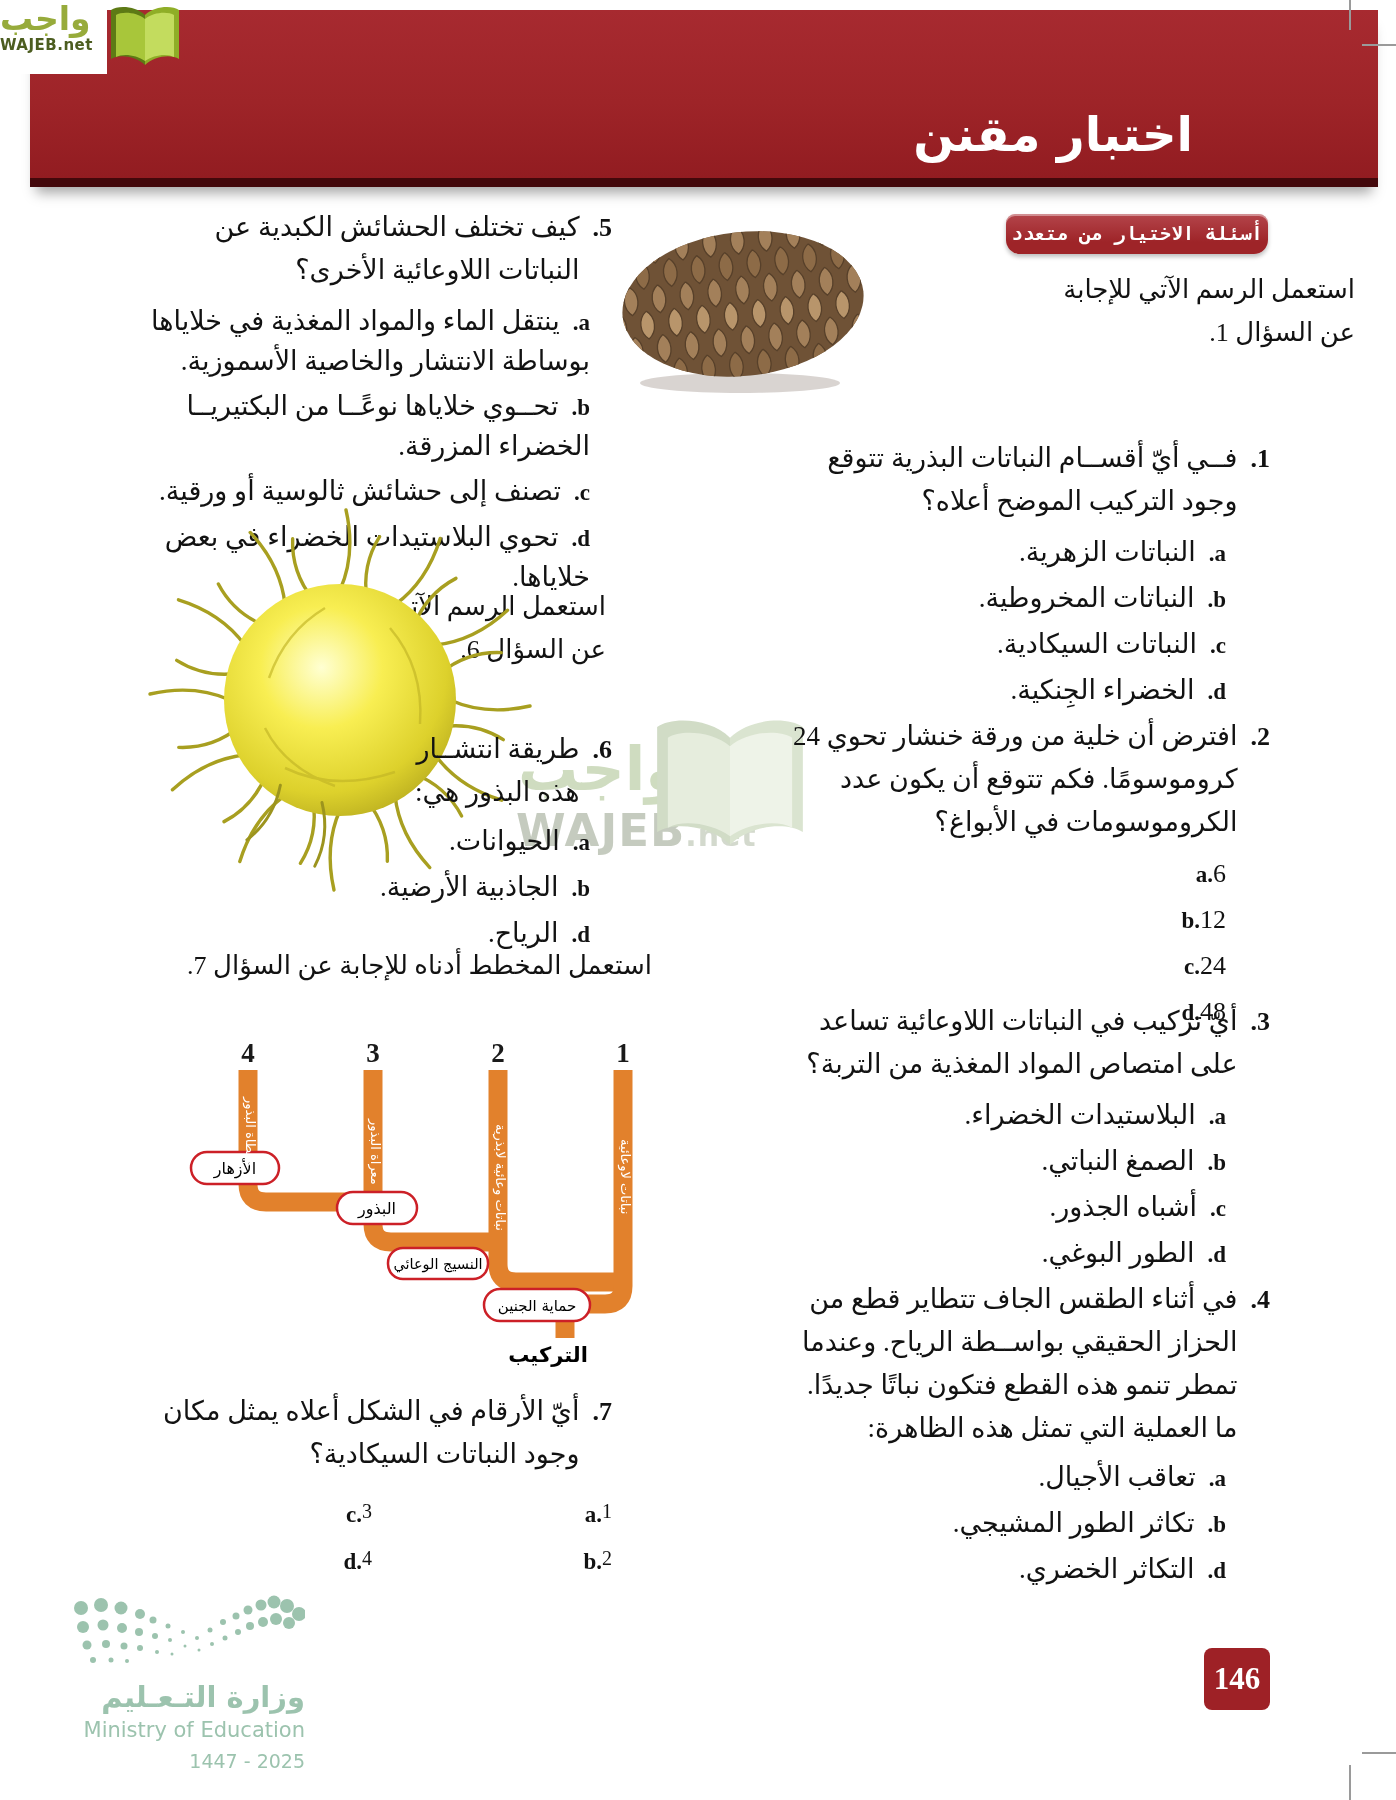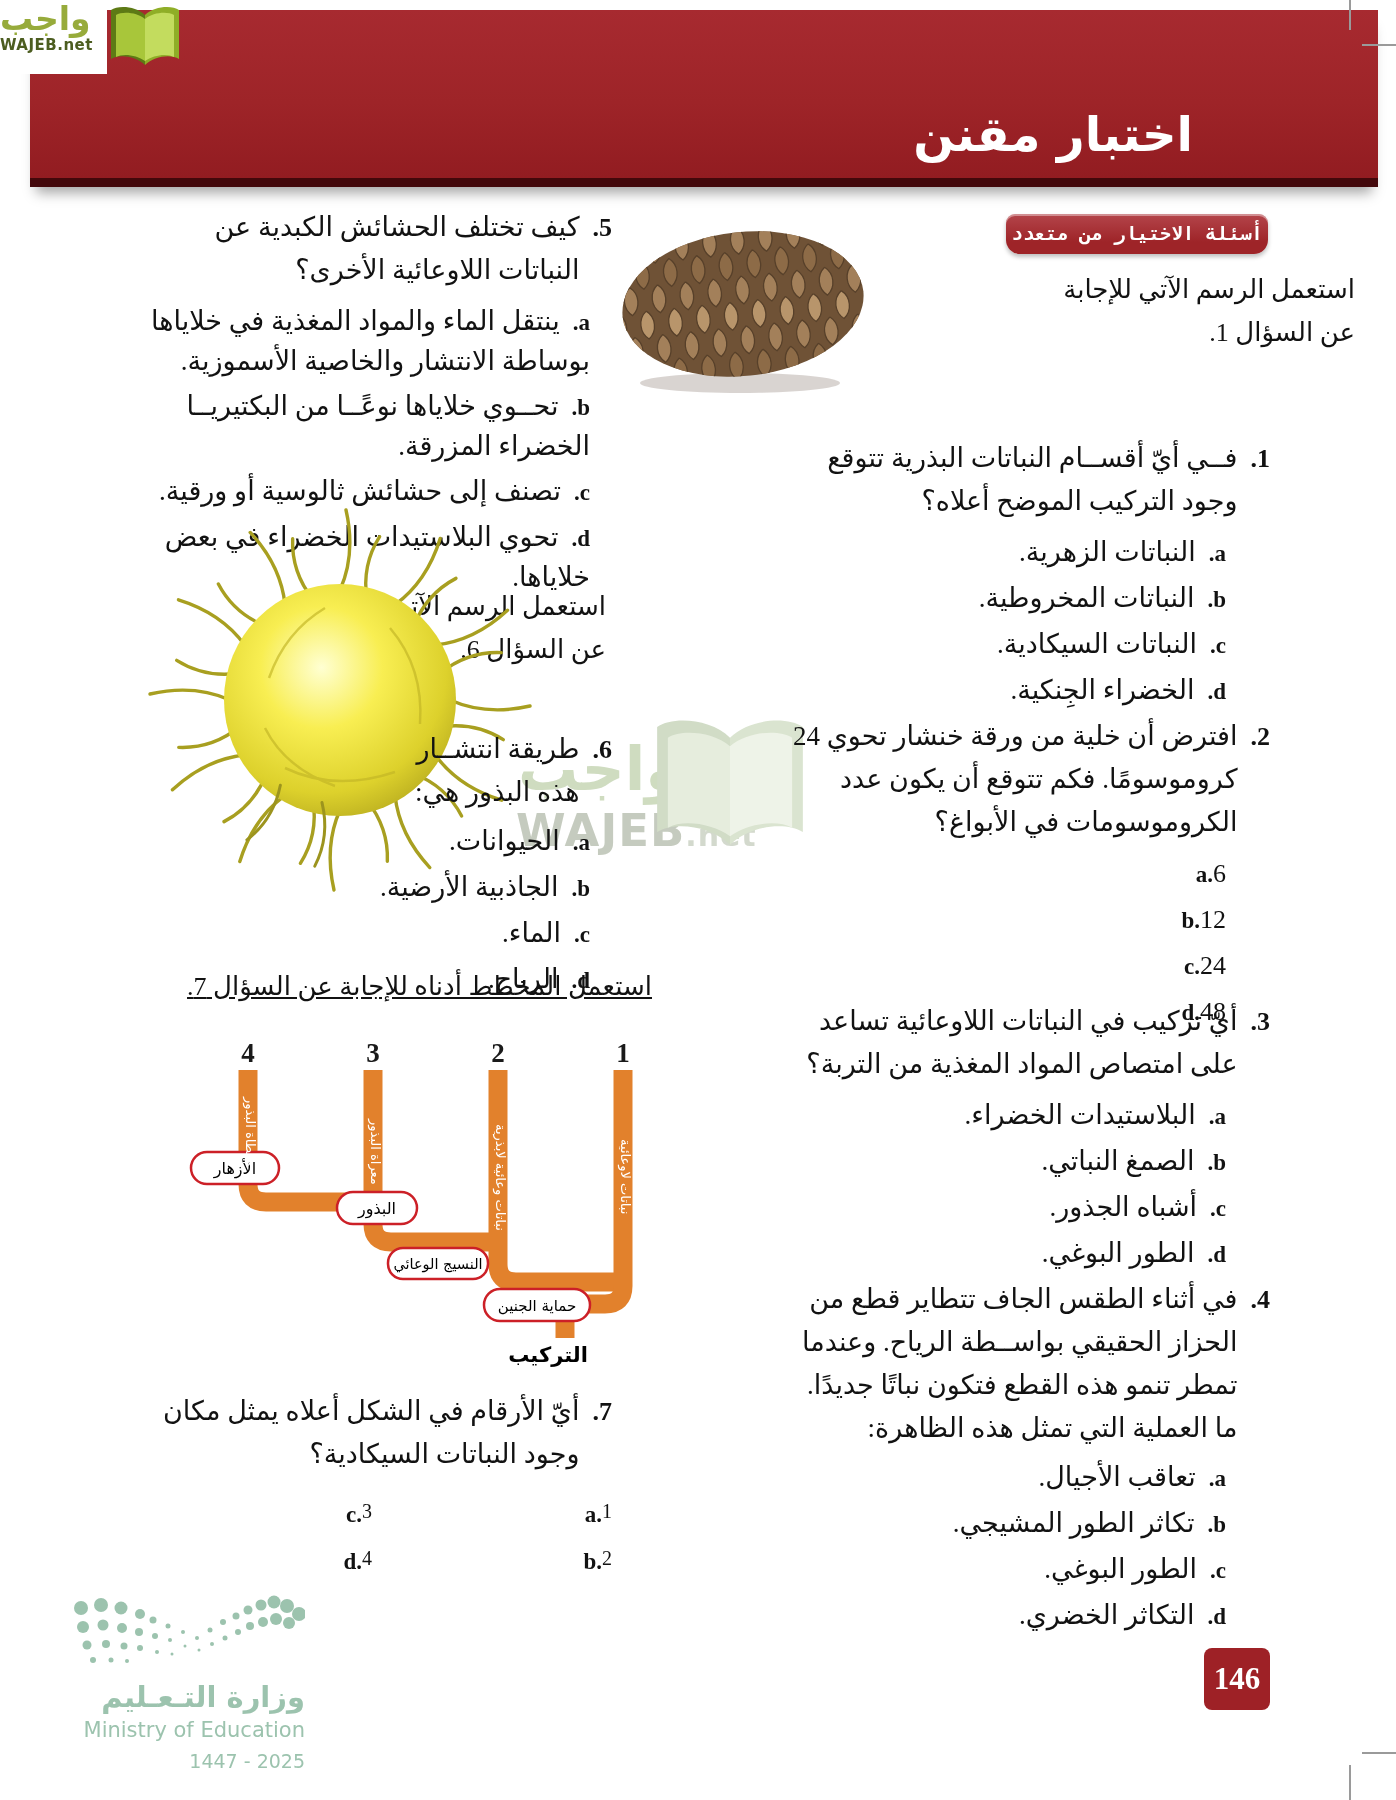--- a/index.html
+++ b/index.html
@@ -235,21 +235,20 @@
 </div>
 
 <div class="q col-r" style="top:1278px;right:126px;width:480px;">
   <div class="qhead">
     <span class="qnum">4.</span>
     <span class="qtext">في أثناء الطقس الجاف تتطاير قطع من الحزاز الحقيقي بواســطة الرياح. وعندما تمطر تنمو هذه القطع فتكون نباتًا جديدًا. ما العملية التي تمثل هذه الظاهرة:</span>
   </div>
   <div class="opts" style="margin-top:8px;">
     <div class="opt"><span class="olet">a.</span><span>تعاقب الأجيال.</span></div>
     <div class="opt"><span class="olet">b.</span><span>تكاثر الطور المشيجي.</span></div>
-    <div class="opt"><span class="olet">c.</span><span>الطور البوغي.</span></div>
     <div class="opt"><span class="olet">d.</span><span>التكاثر الخضري.</span></div>
   </div>
 </div>
 
 <div class="q col-l" style="top:206px;right:784px;width:470px;">
   <div class="qhead">
     <span class="qnum">5.</span>
     <span class="qtext">كيف تختلف الحشائش الكبدية عن النباتات اللاوعائية الأخرى؟</span>
   </div>
   <div class="opts" style="margin-top:10px;">
@@ -315,26 +314,25 @@
 </figure>
 
 <div class="q col-l" style="top:728px;right:784px;width:470px;z-index:1;">
   <div class="qhead">
     <span class="qnum">6.</span>
     <span class="qtext" style="flex:none;width:195px;">طريقة انتشــار هذه البذور هي:</span>
   </div>
   <div class="opts" style="margin-top:8px;">
     <div class="opt"><span class="olet">a.</span><span>الحيوانات.</span></div>
     <div class="opt"><span class="olet">b.</span><span>الجاذبية الأرضية.</span></div>
-    <div class="opt"><span class="olet">c.</span><span>الماء.</span></div>
     <div class="opt"><span class="olet">d.</span><span>الرياح.</span></div>
   </div>
 </div>
 
-<div class="intro" style="right:744px;top:965px;width:600px;white-space:nowrap;text-decoration:underline;">استعمل المخطط أدناه للإجابة عن السؤال 7.</div>
+<div class="intro" style="right:744px;top:944px;width:600px;white-space:nowrap;">استعمل المخطط أدناه للإجابة عن السؤال 7.</div>
 
 <figure class="clado">
   <svg width="560" height="340" viewBox="0 0 560 340">
     <g fill="#1a1a1a" font-size="27" font-weight="700" text-anchor="middle" font-family="Liberation Serif, DejaVu Sans, serif">
       <text x="100" y="22">4</text>
       <text x="225" y="22">3</text>
       <text x="350" y="22">2</text>
       <text x="475" y="22">1</text>
     </g>
     <g stroke="#e2812c" stroke-width="19" fill="none">

